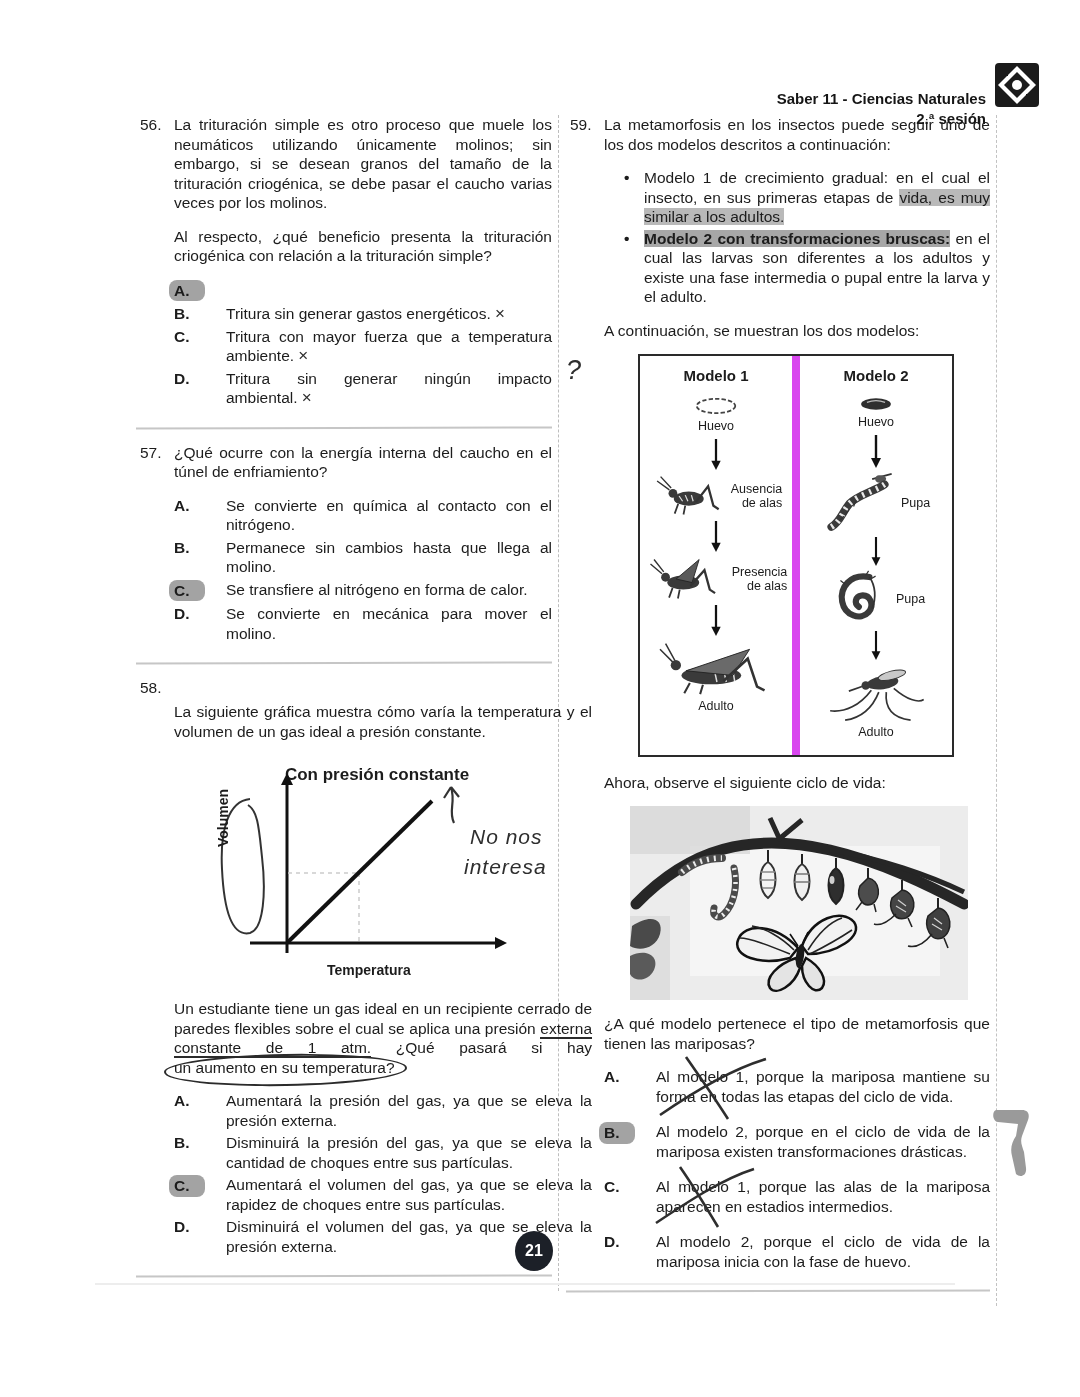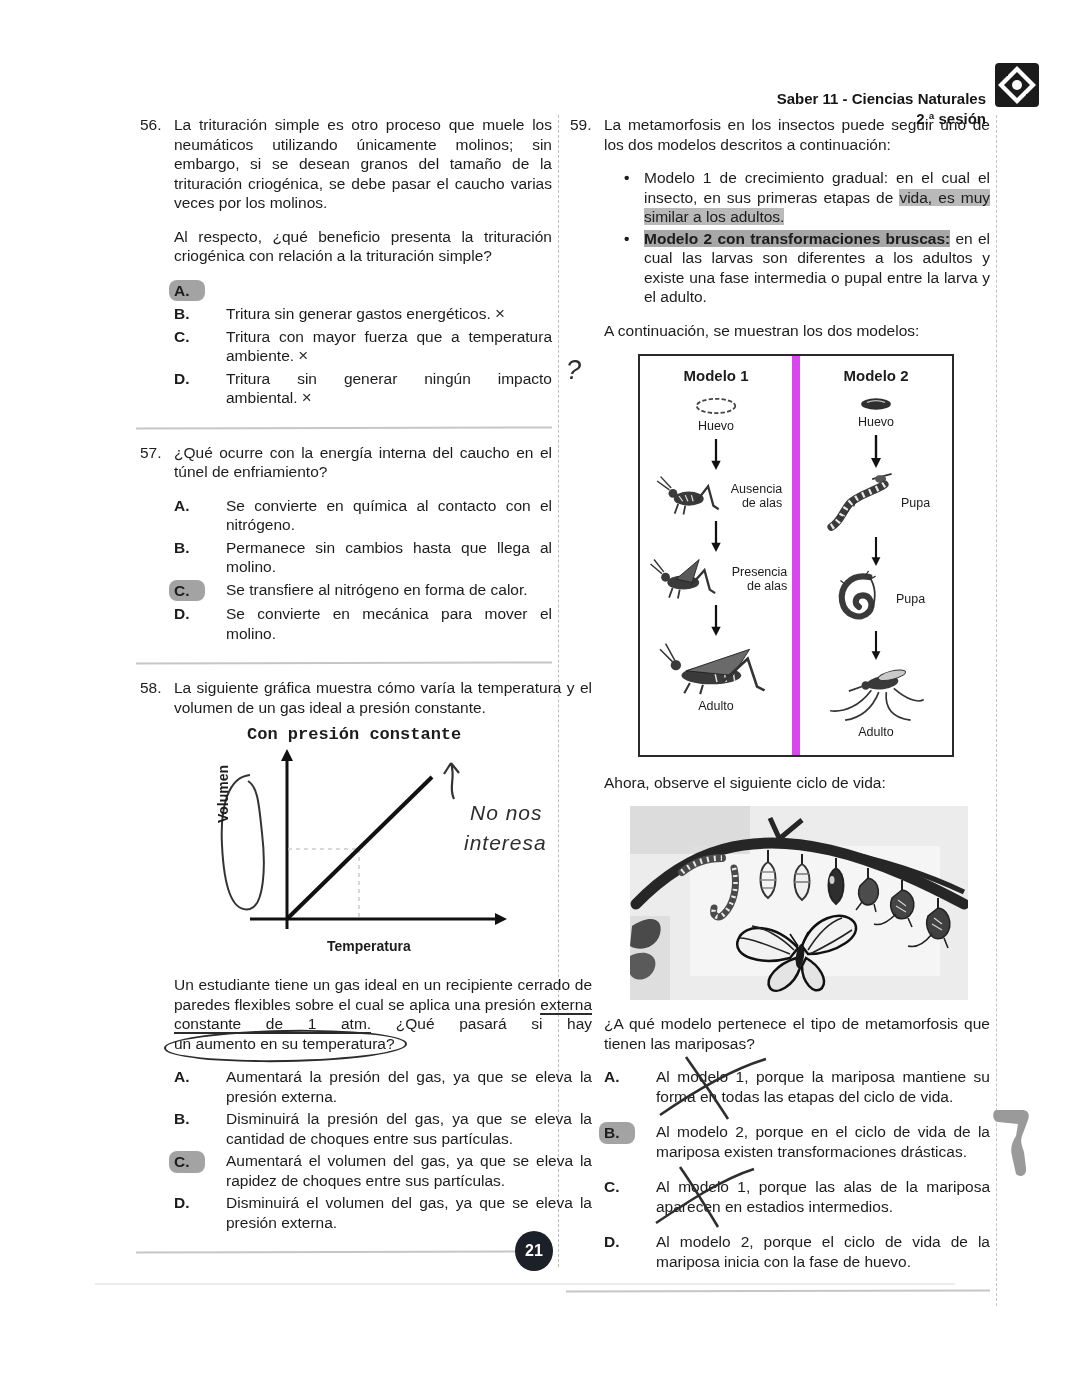--- a/index.html
+++ b/index.html
@@ -31,21 +31,21 @@
   .useg{border-bottom:2px solid #2b2b2b;}
   .circ{position:relative;display:inline-block;}
   .circ::after{content:'';position:absolute;left:-10px;right:-12px;top:-4px;bottom:-8px;
                border:2px solid #2b2b2b;border-radius:50%;transform:rotate(-1deg);pointer-events:none;}
   
   .bullet{display:flex;margin:0 0 2px 0;}
   .bullet-dot{width:20px;margin-left:20px;flex:0 0 auto;font-weight:bold;}
   .bullet-text{flex:1;}
   
   .graph{position:relative;width:400px;height:240px;margin:4px 0 10px 18px;}
-  .graph-title{position:absolute;top:0;left:55px;width:260px;font-weight:bold;font-size:17px;font-family:Liberation Mono, monospace;}
+  .graph-title{position:absolute;top:16px;left:55px;width:260px;text-align:center;font-weight:bold;font-size:17px;}
   .ylab{position:absolute;left:22px;top:98px;font-weight:bold;font-size:14px;transform:rotate(-90deg);transform-origin:left top;}
   .xlab{position:absolute;left:135px;top:212px;font-weight:bold;font-size:14px;}
   .hw-no{position:absolute;left:278px;top:78px;font-size:21px;}
   .hw-int{position:absolute;left:272px;top:108px;font-size:21px;}
   
   .modelbox{display:flex;width:312px;margin:6px 0 16px 34px;border:2px solid #2a2a2a;background:#fff;}
   .modelcol{flex:1;display:flex;flex-direction:column;align-items:center;padding:10px 4px 12px 4px;}
   .modelcol+.modelcol{border-left:8px solid #d946ef;}
   .model-title{font-weight:bold;font-size:15px;margin-bottom:10px;}
   .stage{display:flex;align-items:center;gap:7px;}
@@ -138,21 +138,21 @@
           </div>
         </div>
       </div>
       <hr class="sep">
     </div>
 
     <div class="qblock">
       <div class="qstem">
         <div class="qnum">58.</div>
         <div class="qtext">
-          <p class="para" style="margin-bottom:8px;">La siguiente gráfica muestra cómo varía la temperatura y el volumen de un gas ideal a presión constante.</p>
+          <p class="para" style="margin-bottom:8px;margin-top:24px;">La siguiente gráfica muestra cómo varía la temperatura y el volumen de un gas ideal a presión constante.</p>
 
           <div class="graph">
             <div class="graph-title">Con presión constante</div>
             <svg width="400" height="215" viewBox="0 0 400 215" style="position:absolute;top:22px;left:0;">
 
               <line x1="95" y1="12" x2="95" y2="182" stroke="#111" stroke-width="3"></line>
               <polygon points="89,14 101,14 95,2" fill="#111"></polygon>
               <line x1="58" y1="172" x2="305" y2="172" stroke="#111" stroke-width="3"></line>
               <polygon points="303,166 303,178 315,172" fill="#111"></polygon>
 

